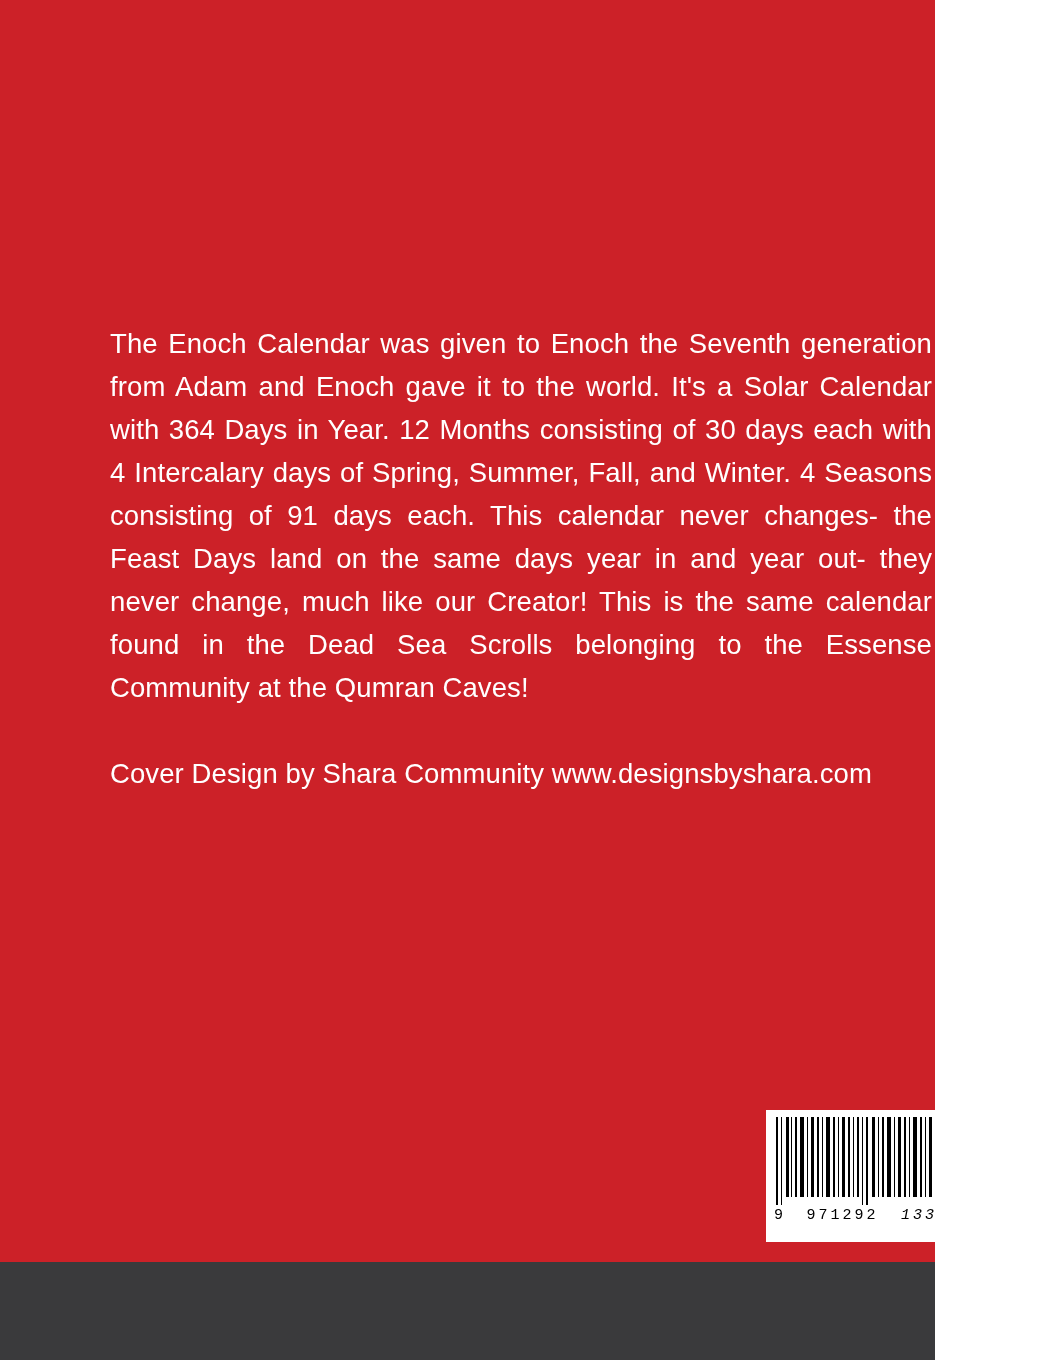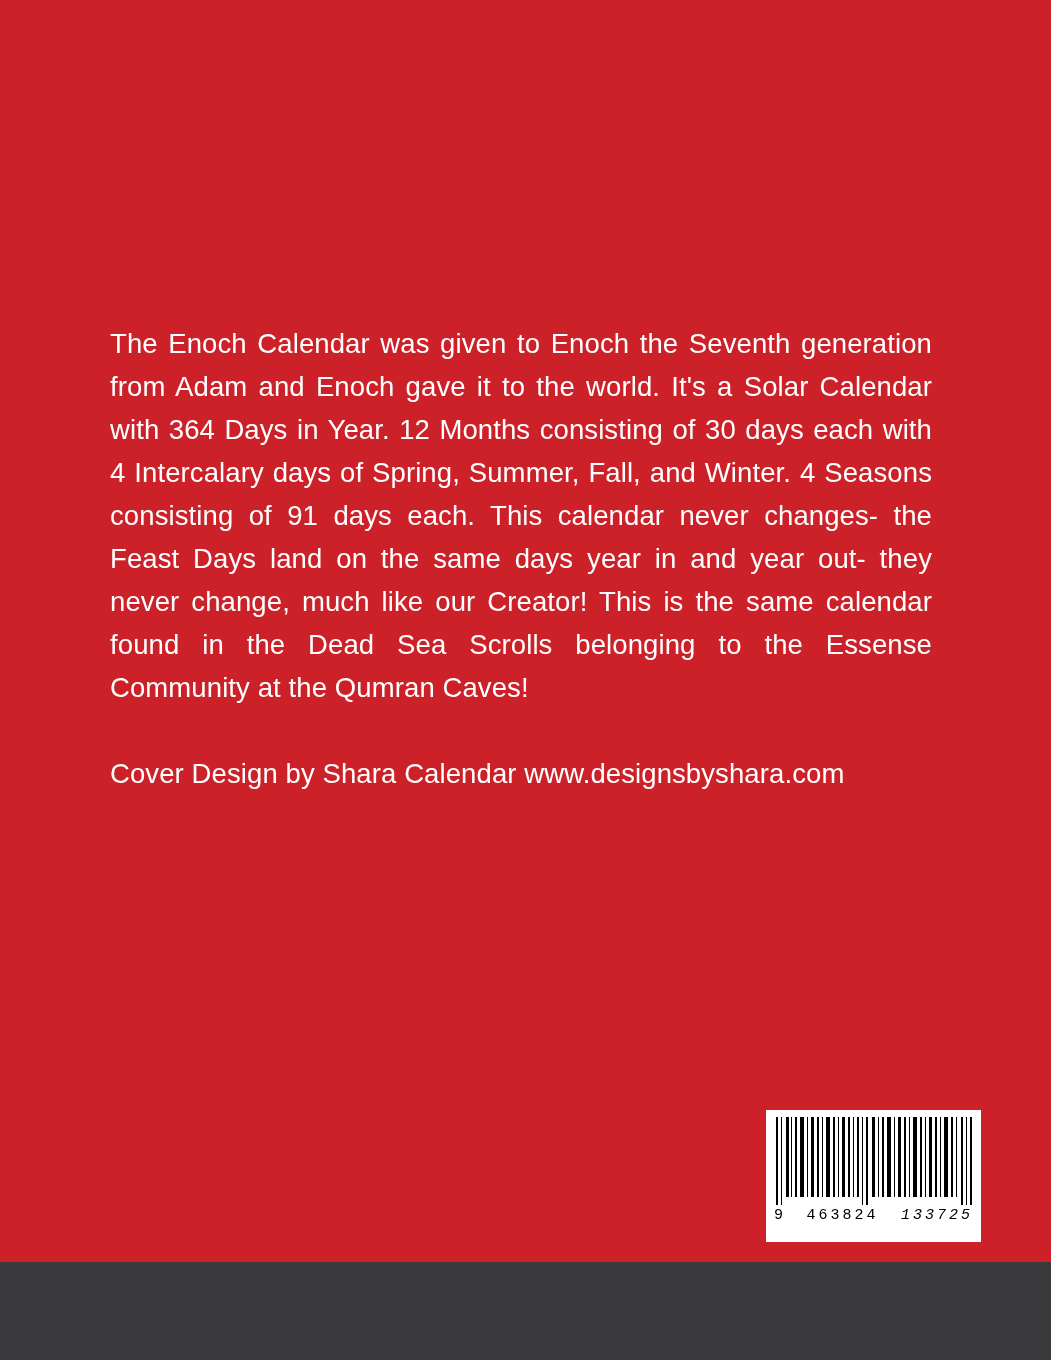--- a/index.html
+++ b/index.html
@@ -8,21 +8,21 @@
     background: #ffffff;
   }
   body {
     width: 1051px;
     height: 1360px;
     font-family: "Liberation Sans", sans-serif;
     overflow: hidden;
   }
   .cover {
     position: relative;
-    width: 1051px;
+    width: 935px;
     height: 1360px;
     background: #cc2128;
     box-sizing: border-box;
     overflow: hidden;
   }
   .blurb {
     position: absolute;
     left: 110px;
     top: 294px;
     width: 822px;
@@ -84,21 +84,21 @@
     background: #3a3a3c;
   }
 </style>
 </head>
 <body>
 
 <div class="cover">
 
   <p class="blurb">The Enoch Calendar was given to Enoch the Seventh generation from Adam and Enoch gave it to the world.  It's a Solar Calendar with 364 Days in Year.  12 Months consisting of 30 days each with 4 Intercalary days of Spring, Summer, Fall, and Winter.  4 Seasons consisting of 91 days each.   This calendar never changes- the Feast Days land on the same days year in and year out- they never change, much like our Creator!  This is the same calendar found in the Dead Sea Scrolls belonging to the Essense Community at the Qumran Caves!</p>
 
-  <p class="credit">Cover Design by Shara Calendar www.designsbyshara.com</p>
+  <p class="credit">Cover Design by Shara Community www.designsbyshara.com</p>
 
   <div class="barcode-box">
     <svg class="barcode-bars" viewBox="0 0 203 88" preserveAspectRatio="none">
       <rect x="0" y="0" width="203" height="88" fill="#ffffff"></rect>
       <g fill="#000000">
         <rect x="4" y="0" width="2" height="88"></rect>
         <rect x="9" y="0" width="1" height="88"></rect>
         <rect x="14" y="0" width="3" height="80"></rect>
         <rect x="19" y="0" width="1" height="80"></rect>
         <rect x="23" y="0" width="2" height="80"></rect>
@@ -133,19 +133,19 @@
         <rect x="172" y="0" width="4" height="80"></rect>
         <rect x="179" y="0" width="2" height="80"></rect>
         <rect x="184" y="0" width="1" height="80"></rect>
         <rect x="189" y="0" width="2" height="88"></rect>
         <rect x="194" y="0" width="1" height="88"></rect>
         <rect x="198" y="0" width="2" height="88"></rect>
       </g>
     </svg>
     <div class="barcode-number">
       <span class="bn-left">9</span>
-      <span class="bn-mid">463824</span>
+      <span class="bn-mid">971292</span>
       <span class="bn-right">133725</span>
     </div>
   </div>
 
   <div class="bottom-band"></div>
 </div>
 
 </body></html>

